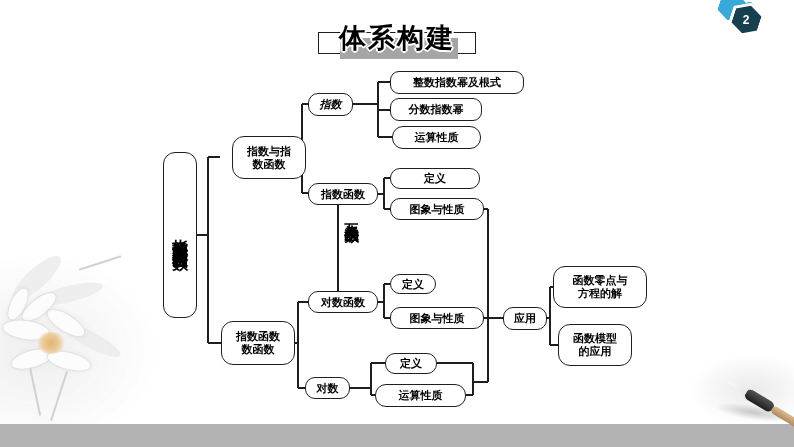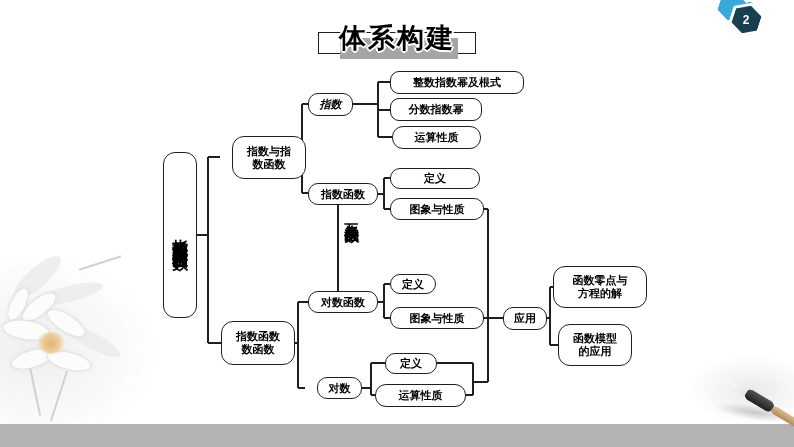--- a/index.html
+++ b/index.html
@@ -153,21 +153,21 @@
   <div class="node" style="left:390px;top:198px;width:94px;height:22px;">图象与性质</div>
 
   <div class="freetext" style="left:344px;top:212px;height:82px;">互为反函数</div>
 
   <div class="node" style="left:308px;top:291px;width:70px;height:22px;">对数函数</div>
 
   <div class="node" style="left:390px;top:274px;width:46px;height:20px;">定义</div>
 
   <div class="node" style="left:390px;top:307px;width:94px;height:22px;">图象与性质</div>
 
-  <div class="node" style="left:305px;top:377px;width:45px;height:22px;margin-left:12px;">对数</div>
+  <div class="node" style="left:305px;top:377px;width:45px;height:22px;">对数</div>
 
   <div class="node" style="left:385px;top:353px;width:52px;height:21px;">定义</div>
 
   <div class="node" style="left:375px;top:384px;width:91px;height:23px;border-radius:11px;">运算性质</div>
 
   <div class="node" style="left:503px;top:307px;width:44px;height:23px;">应用</div>
 
   <div class="node big" style="left:558px;top:324px;width:74px;height:42px;">函数模型
 的应用</div>
 

